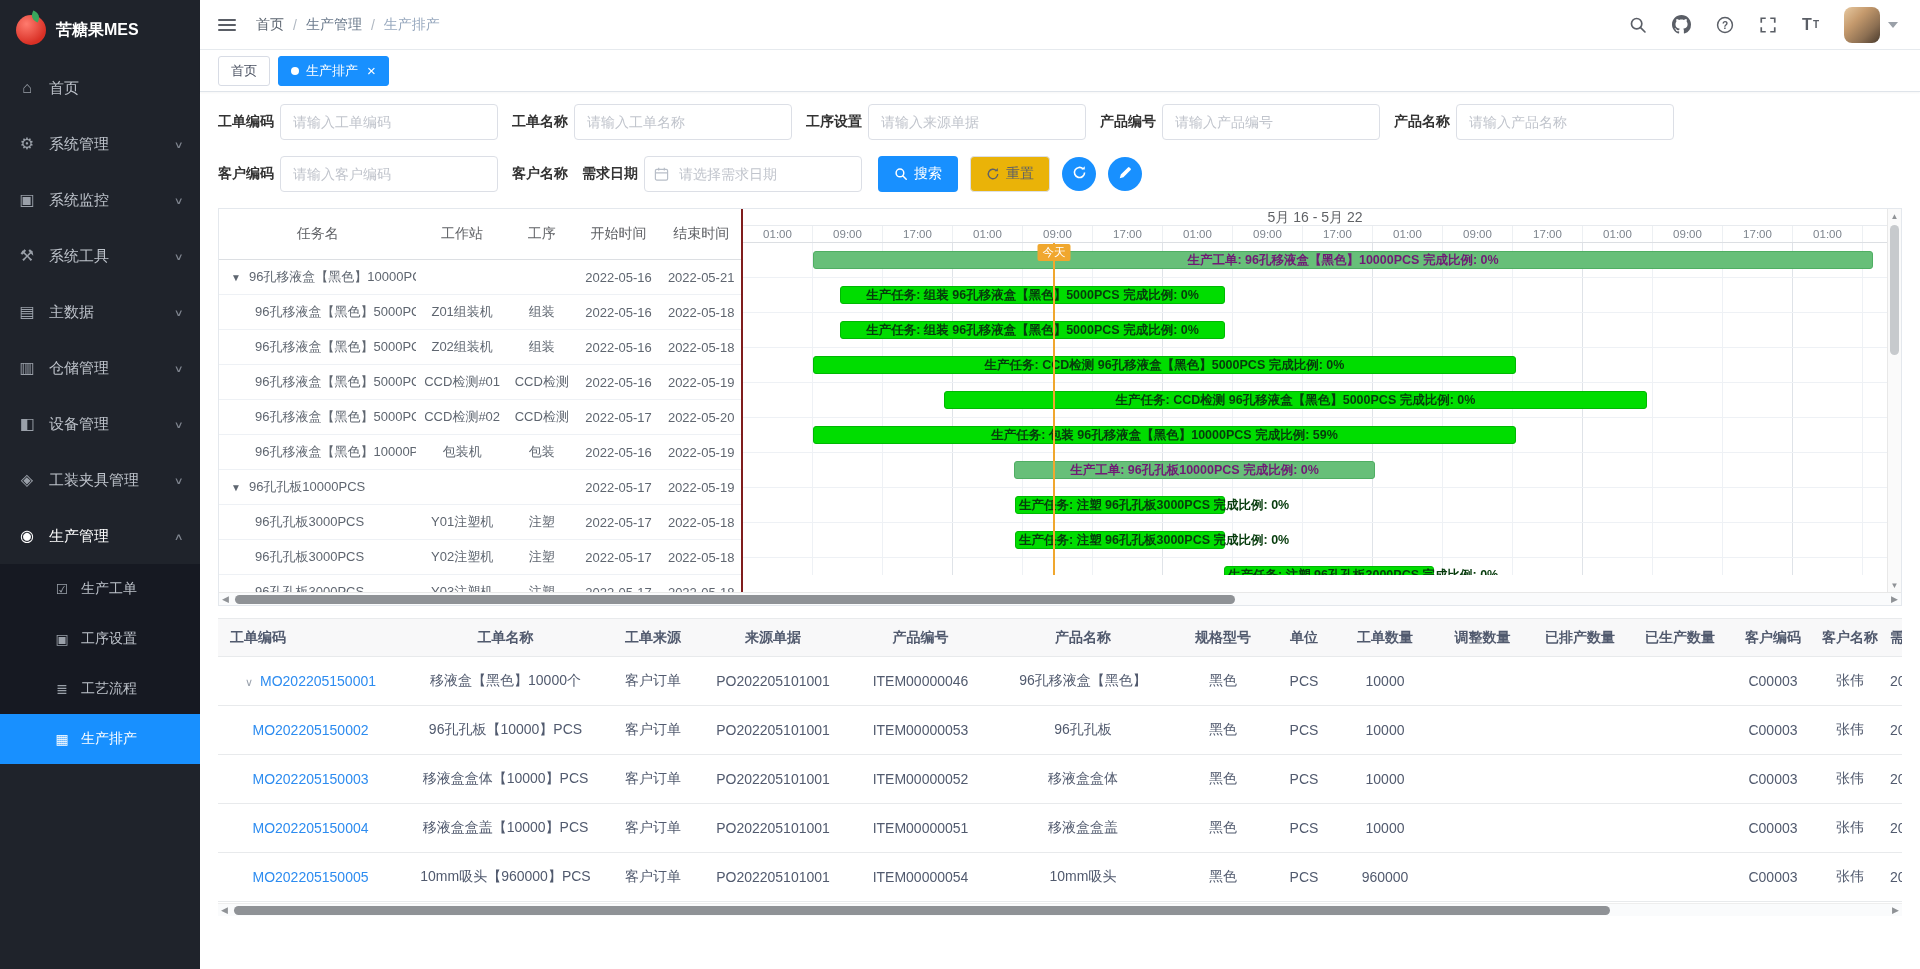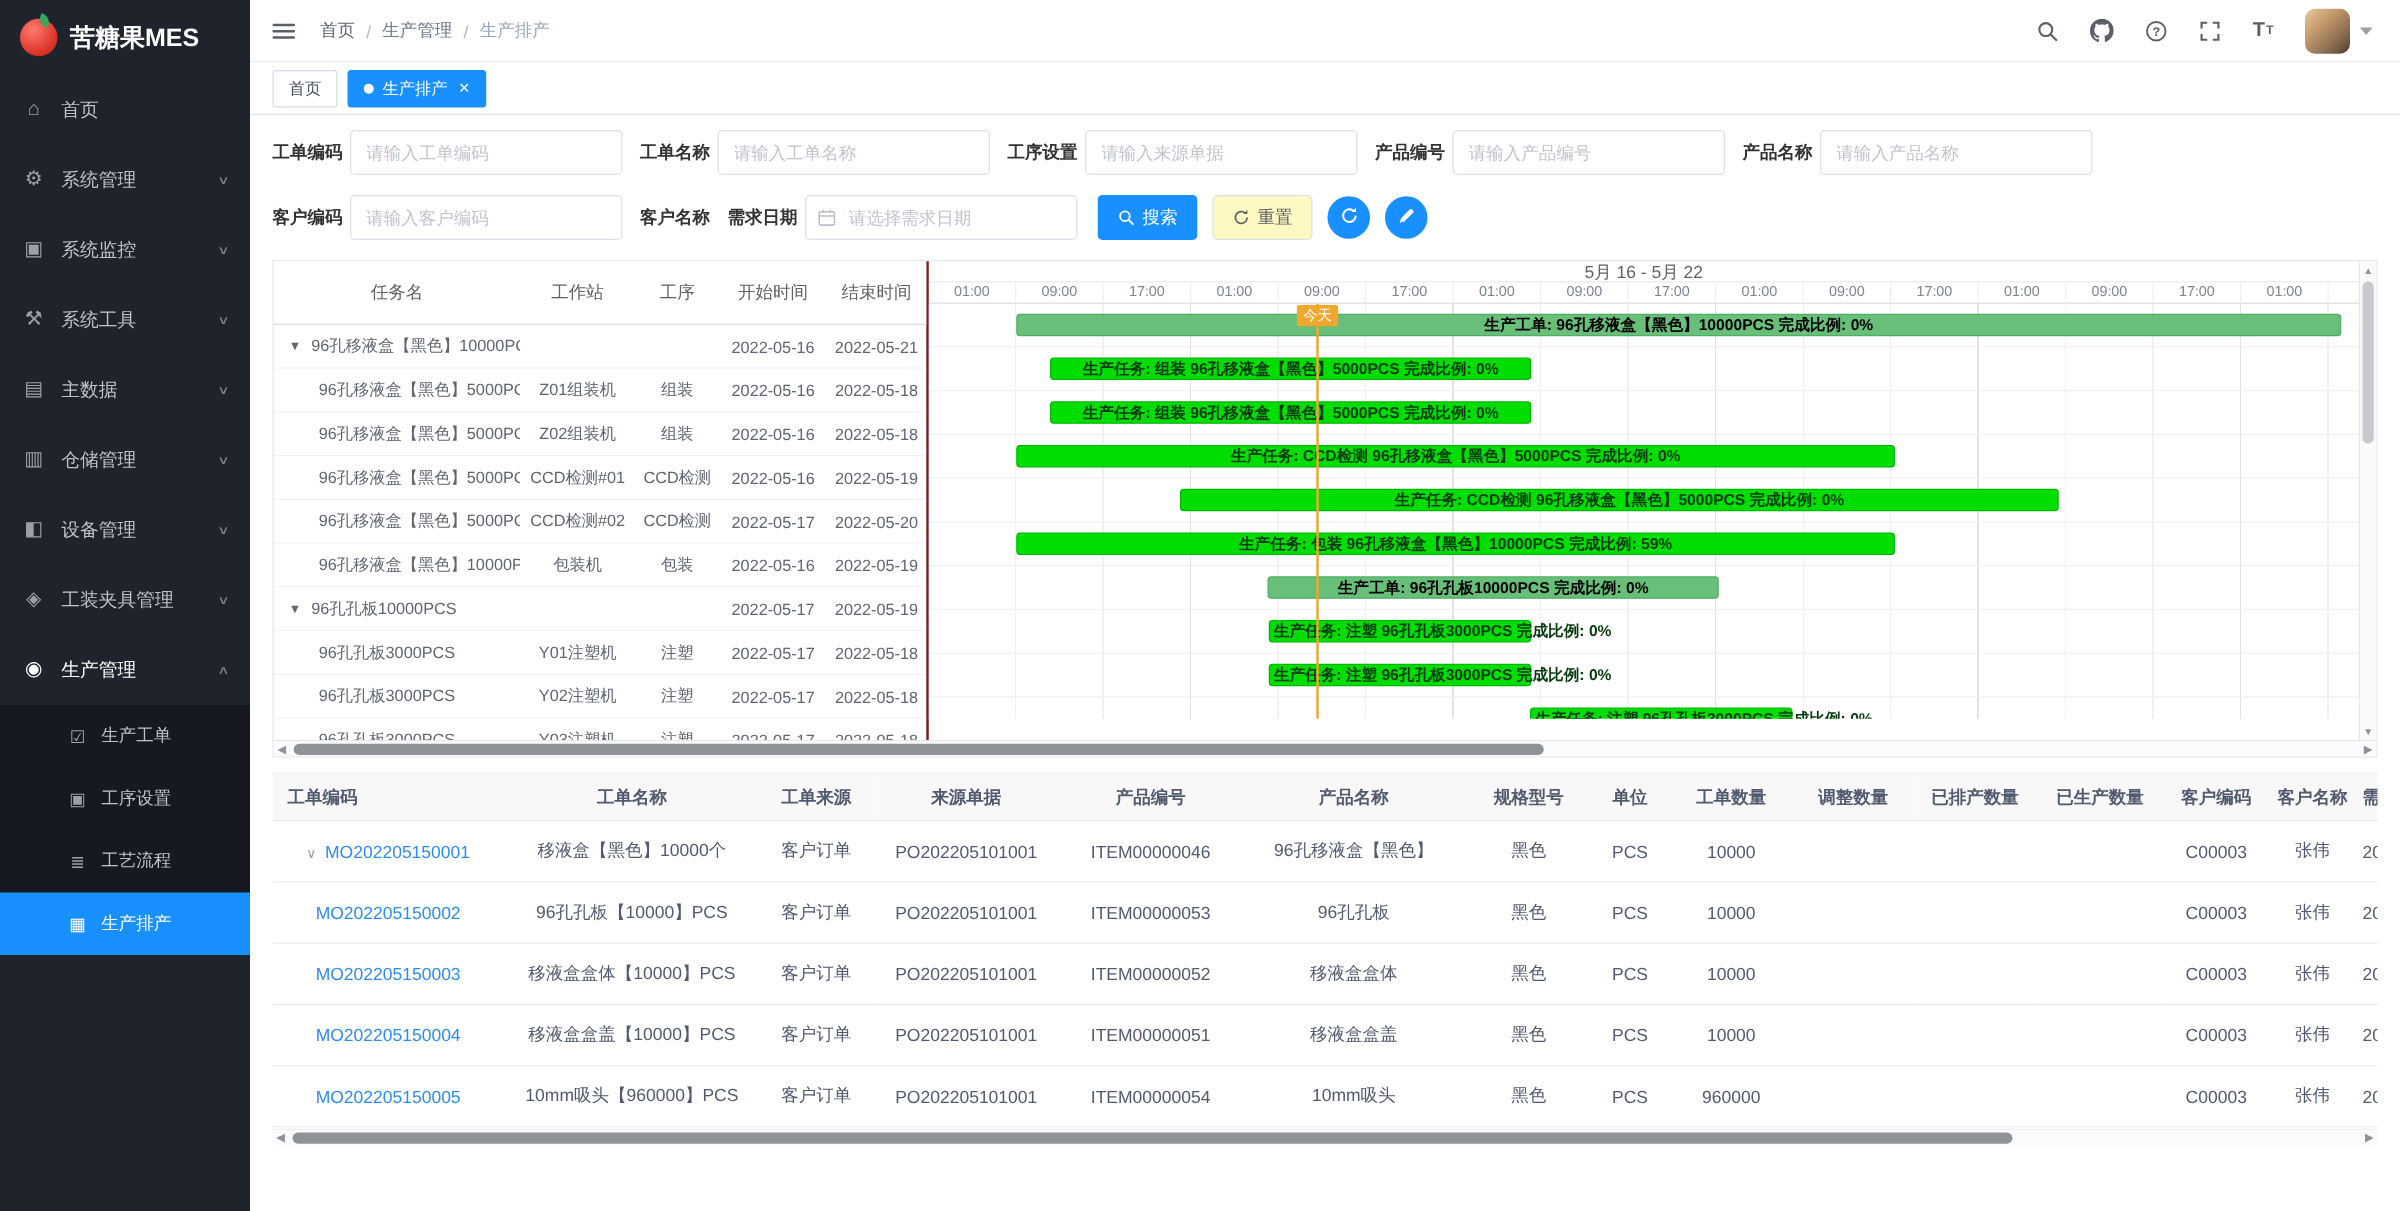--- a/index.html
+++ b/index.html
@@ -4,21 +4,21 @@
 <style>
   *{margin:0;padding:0;box-sizing:border-box}
   html,body{width:1920px;height:969px;overflow:hidden;font-family:"Liberation Sans","DejaVu Sans",sans-serif;background:#fff}
   .app{display:flex;width:100%;height:100%}
 
   
   .sidebar{width:200px;min-width:200px;height:100%;background:#1f232b;display:flex;flex-direction:column;overflow:hidden}
   .logo-row{height:60px;display:flex;align-items:center;padding:0 16px;gap:10px;cursor:pointer}
   .logo-mark{width:30px;height:30px;border-radius:50%;background:radial-gradient(circle at 35% 30%,#ff7b6e,#d93025 70%);position:relative;flex-shrink:0}
   .logo-mark::after{content:"";position:absolute;top:-3px;left:15px;width:9px;height:9px;background:#3aa75c;border-radius:0 80% 0 80%;transform:rotate(25deg)}
-  .logo-title{color:#fff;font-size:20px;font-weight:bold;white-space:nowrap}
+  .logo-title{color:#fff;font-size:16px;font-weight:bold;white-space:nowrap}
   .menu{flex:1;overflow:hidden}
   .menu-item{height:56px;display:flex;align-items:center;padding:0 18px;gap:13px;color:#bdc2ca;font-size:15px;cursor:pointer}
   .menu-item.opened{color:#fff}
   .mi-icon{width:18px;font-size:16px;line-height:1;text-align:center;color:#9aa0a9;flex-shrink:0}
   .menu-item.opened .mi-icon{color:#fff}
   .mi-label{white-space:nowrap;overflow:hidden}
   .mi-caret{margin-left:auto;font-size:10px;color:#7f858f;transform:scale(1.35,.95)}
   .submenu{background:#161922}
   .sub-item{height:50px;display:flex;align-items:center;padding:0 16px 0 54px;gap:11px;color:#bdc2ca;font-size:14px;cursor:pointer}
   .sub-item .mi-icon{font-size:14px;width:16px}
@@ -58,21 +58,21 @@
   .field{display:flex;align-items:center;gap:6px}
   .field label{font-size:14px;font-weight:bold;color:#333;white-space:nowrap}
   .input-wrap{position:relative;display:flex;align-items:center}
   .field input{width:218px;height:36px;border:1px solid #dcdfe6;border-radius:4px;padding:0 12px;font-size:14px;color:#606266;outline:none;background:#fff}
   .field input::placeholder{color:#c0c4cc}
   .date-field input{padding-left:34px}
   .cal-icon{position:absolute;left:10px;top:50%;transform:translateY(-50%);display:flex}
   .filter-actions{display:flex;align-items:center;gap:12px;margin-left:2px}
   .btn{height:36px;border-radius:4px;display:inline-flex;align-items:center;gap:6px;font-size:14px;padding:0 15px;cursor:pointer;border:1px solid transparent;font-family:inherit}
   .btn-primary{background:#1890ff;color:#fff}
-  .btn-default{background:#fef9c3;border-color:#dcdfe6;color:#606266}
+  .btn-default{background:#eab308;border-color:#dcdfe6;color:#606266}
   .btn-icon{display:flex}
   .btn-circle{width:34px;height:34px;border-radius:50%;background:#1890ff;color:#fff;border:none;display:flex;align-items:center;justify-content:center;cursor:pointer}
 
   
   .gantt{width:1684px;border:1px solid #e4e8ed;margin-top:2px;background:#fff}
   .gantt-main{display:flex}
   .gantt-left{width:524px;min-width:524px;border-right:2px solid #7f1d1d}
   .gl-header{height:51px;display:flex;align-items:center;border-bottom:1px solid #dcdfe3;font-size:14px;color:#606266;background:#fff}
   .gl-col{text-align:center;overflow:hidden;white-space:nowrap}
   .c0{width:198px}.c1{width:92px}.c2{width:68px}.c3{width:86px}.c4{width:80px}
@@ -90,21 +90,21 @@
   .tl-day.gray{flex:1;min-width:0;background:#c9ccd1;border-right:none}
   .tl-hours{height:17px;display:flex;border-bottom:1px solid #dcdfe3}
   .tl-hour{width:70px;min-width:70px;line-height:16px;text-align:center;font-size:11.5px;color:#7d848d;border-right:1px solid #edf0f3}
   .tl-hour.filler{flex:1;min-width:0;border-right:none}
   .tl-body{position:relative;height:332px;overflow:hidden;
     background-image:
       repeating-linear-gradient(to right,transparent 0,transparent 209px,#dfe3e8 209px,#dfe3e8 210px),
       repeating-linear-gradient(to right,transparent 0,transparent 69px,#eef1f5 69px,#eef1f5 70px)}
   .tl-row{height:35px;border-bottom:1px solid #eef1f5;position:relative}
   .bar{position:absolute;top:8px;height:18px;border-radius:3px;display:flex;align-items:center;justify-content:center;font-size:12.5px;font-weight:bold;white-space:nowrap;z-index:2;cursor:pointer}
-  .bar.order{background:#67bf79;border:1px solid #4fae63;color:#000000}
+  .bar.order{background:#67bf79;border:1px solid #4fae63;color:#701a75}
   .bar.task{background:#00dd00;border:1px solid #00b803;color:#063b0c}
   .bar.spill{justify-content:flex-start;padding-left:3px}
   .today-line{position:absolute;top:0;bottom:0;width:2px;background:#f0a72e;z-index:4;transform:translateX(-1px)}
   .today-chip{position:absolute;top:1px;transform:translateX(-50%);background:#f0a72e;color:#fff;font-size:11.5px;padding:1px 5px;border-radius:2px;z-index:5}
 
   .v-scroll{width:14px;min-width:14px;background:#fafafa;border-left:1px solid #e8e8e8;display:flex;flex-direction:column}
   .v-arrow{height:14px;display:flex;align-items:center;justify-content:center;font-size:8px;color:#8f9296;cursor:pointer}
   .v-track{flex:1;position:relative}
   .v-thumb{position:absolute;top:2px;left:2px;right:2px;height:130px;background:#c7cacd;border-radius:5px;cursor:pointer}
   .h-scroll{height:13px;border-top:1px solid #e8e8e8;background:#fafbfc;position:relative;cursor:pointer}

